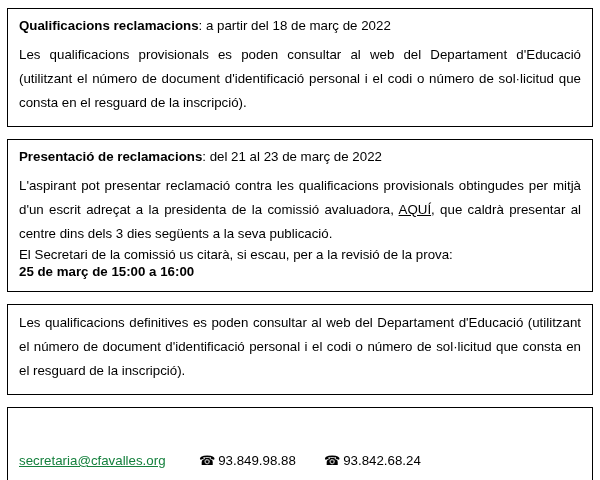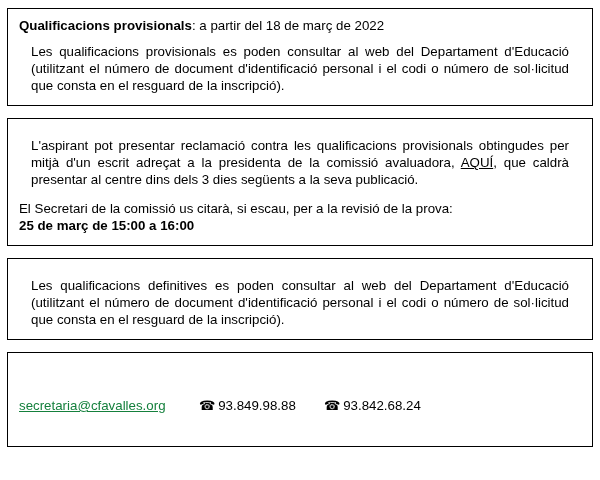--- a/index.html
+++ b/index.html
@@ -29,23 +29,23 @@
     padding-bottom: 32px;
   }
   .heading {
     line-height: 17px;
     margin: 2px 0 9px 0;
   }
   .heading .bold {
     font-weight: bold;
   }
   .para {
-    line-height: 17px;
+    line-height: 24px;
     text-align: justify;
-    margin: 12px;
+    margin: 0;
   }
   .para + .para,
   .para + .para-group,
   .heading + .para {
     margin-top: 0;
   }
   .body-para {
     margin-bottom: 0;
   }
   .para-group {
@@ -85,26 +85,29 @@
     margin-right: 3px;
   }
 </style>
 </head>
 <body>
 
 <div class="page">
 
   <div class="notice-box">
     <div class="heading">
-      <span class="bold">Qualificacions provisionals</span><span>: a partir del 18 de març de 2022</span>
+      <span class="bold">Qualificacions reclamacions</span><span>: a partir del 18 de març de 2022</span>
     </div>
     <div class="para body-para">Les qualificacions provisionals es poden consultar al web del Departament d'Educació (utilitzant el número de document d'identificació personal i el codi o número de sol·licitud que consta en el resguard de la inscripció).</div>
   </div>
 
   <div class="notice-box">
+    <div class="heading">
+      <span class="bold">Presentació de reclamacions</span><span>: del 21 al 23 de març de 2022</span>
+    </div>
     <div class="para">
       <span>L'aspirant pot presentar reclamació contra les qualificacions provisionals obtingudes per mitjà d'un escrit adreçat a la presidenta de la comissió avaluadora, </span><a class="link-aqui">AQUÍ</a><span>, que caldrà presentar al centre dins dels 3 dies següents a la seva publicació.</span>
     </div>
     <div class="para-group">
       <div>El Secretari de la comissió us citarà, si escau, per a la revisió de la prova:</div>
       <div class="bold-inline">25 de març de 15:00 a 16:00</div>
     </div>
   </div>
 
   <div class="notice-box">

